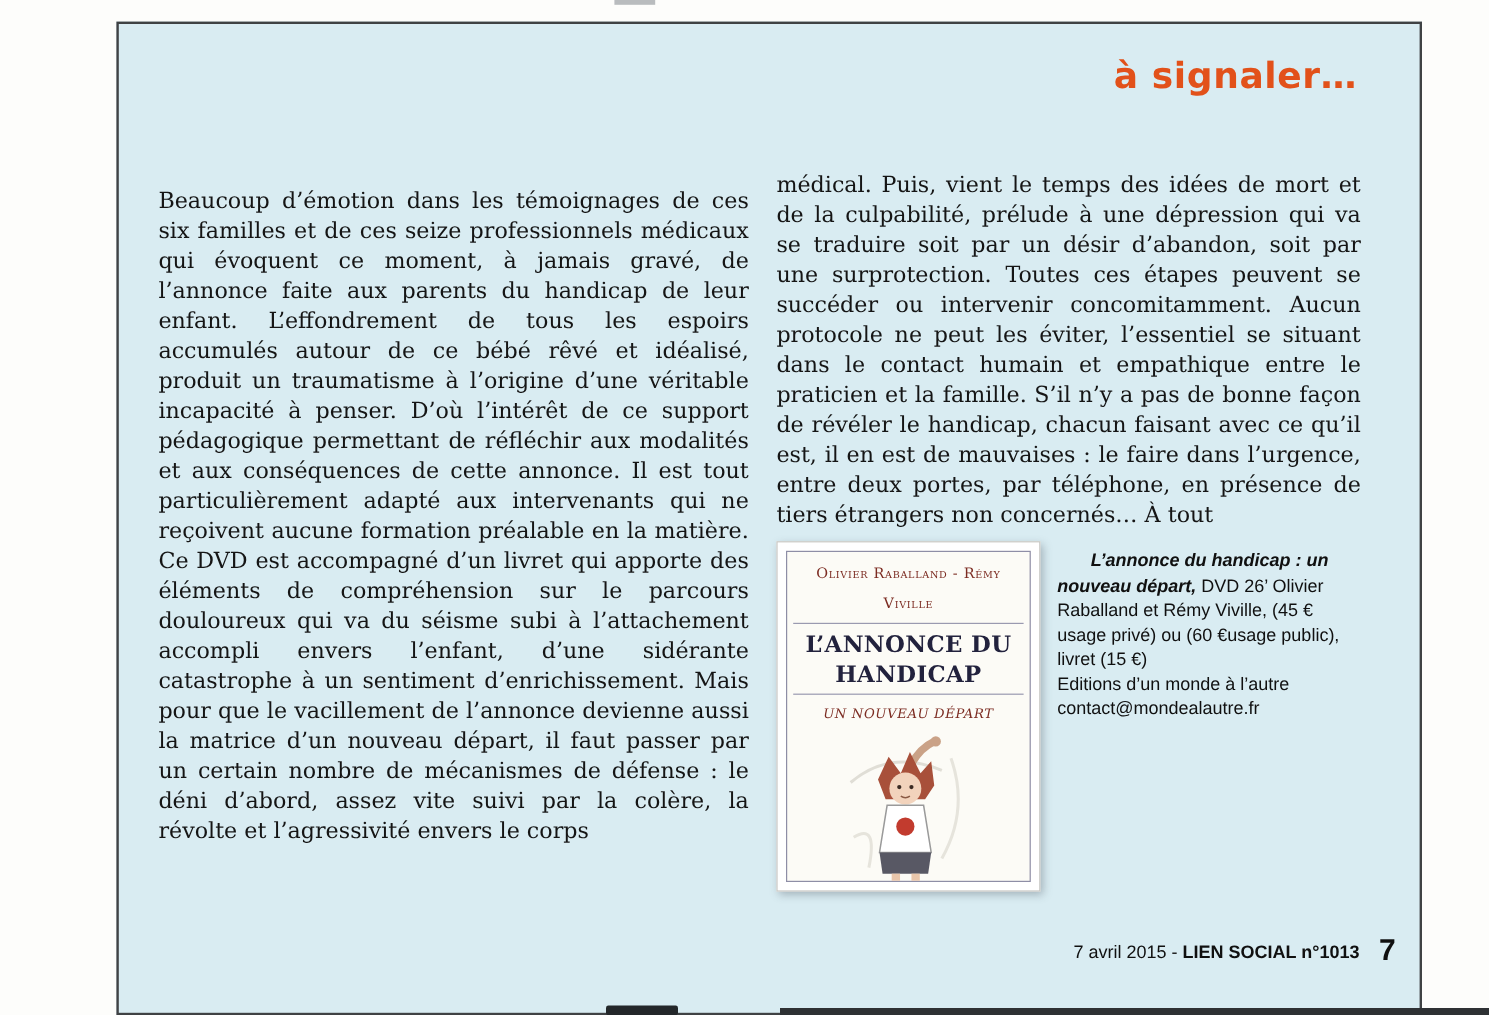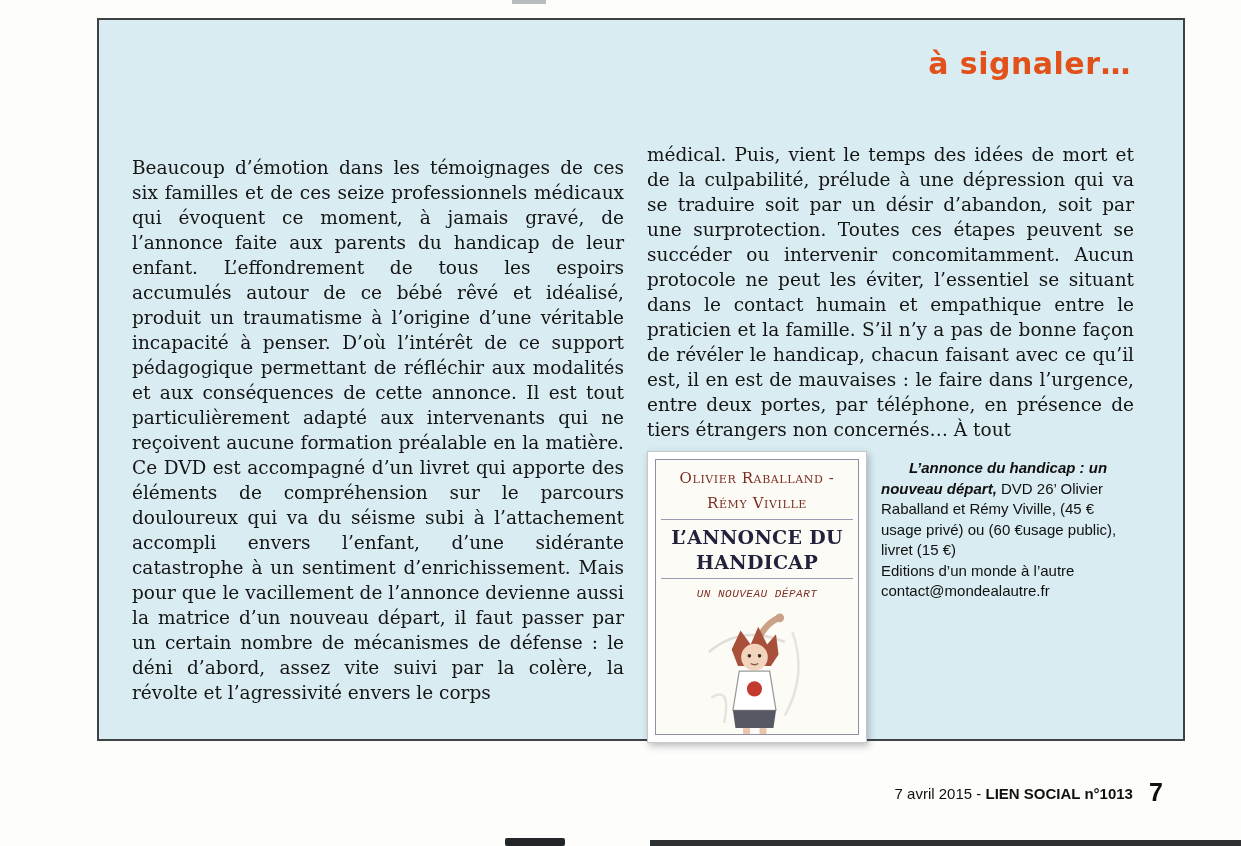--- a/index.html
+++ b/index.html
@@ -5,21 +5,21 @@
   * { margin:0; padding:0; box-sizing:border-box; }
   html,body { width:1241px; height:846px; }
   body { background:#e9e9e7; font-family:"DejaVu Serif", serif; }
 
   .page {
     position:relative; width:1241px; height:846px;
     background:#fdfdfb; overflow:hidden;
   }
 
   .article-box {
-    position:absolute; left:97px; top:18px; width:1088px; height:723px;
+    position:absolute; left:97px; top:18px; width:1088px; height:828px;
     background:#d9ecf2; border:2px solid #3f4244;padding-left:28px;
   }
 
   .flag {
     position:absolute; right:52px; top:26px;
     font-family:"DejaVu Sans", sans-serif;
     font-size:30px; font-weight:bold; color:#e2511a;
     letter-spacing:0.5px;
   }
 
@@ -50,32 +50,32 @@
     box-shadow:2px 3px 7px rgba(60,70,80,0.35);
     padding:7px;
   }
   .dvd-inner {
     display:block; width:100%; height:100%;
     background:#fcfbf6; border:1px solid #8e8ea6;
     text-align:center; padding:6px 5px 4px 5px;
     position:relative; overflow:hidden;
   }
   .dvd-authors {
-    display:block; font-size:15px; color:#7c2c22;
+    display:block; font-size:12px; color:#7c2c22;
     font-variant:small-caps; letter-spacing:0.6px;
     padding-bottom:3px; border-bottom:1px solid #9a9ab0;
   }
   .dvd-title {
     display:block; margin-top:5px; font-size:19px; font-weight:bold;
     color:#22223d; letter-spacing:0.3px;
     border-bottom:1px solid #9a9ab0; padding-bottom:3px;
   }
   .dvd-subtitle {
     display:block; margin-top:3px; font-size:11px; font-style:italic;
-    color:#7c2c22; letter-spacing:0.5px;font-family:Liberation Mono, monospace;
+    color:#7c2c22; letter-spacing:0.5px;
   }
   .dvd-art { display:block; margin:2px auto 0 auto; width:128px; height:152px; }
 
   
   .caption {
     margin-top:16px;
     font-family:"Liberation Sans", sans-serif;
     font-size:15px; line-height:20.5px; color:#101010;
     text-align:left;
   }

